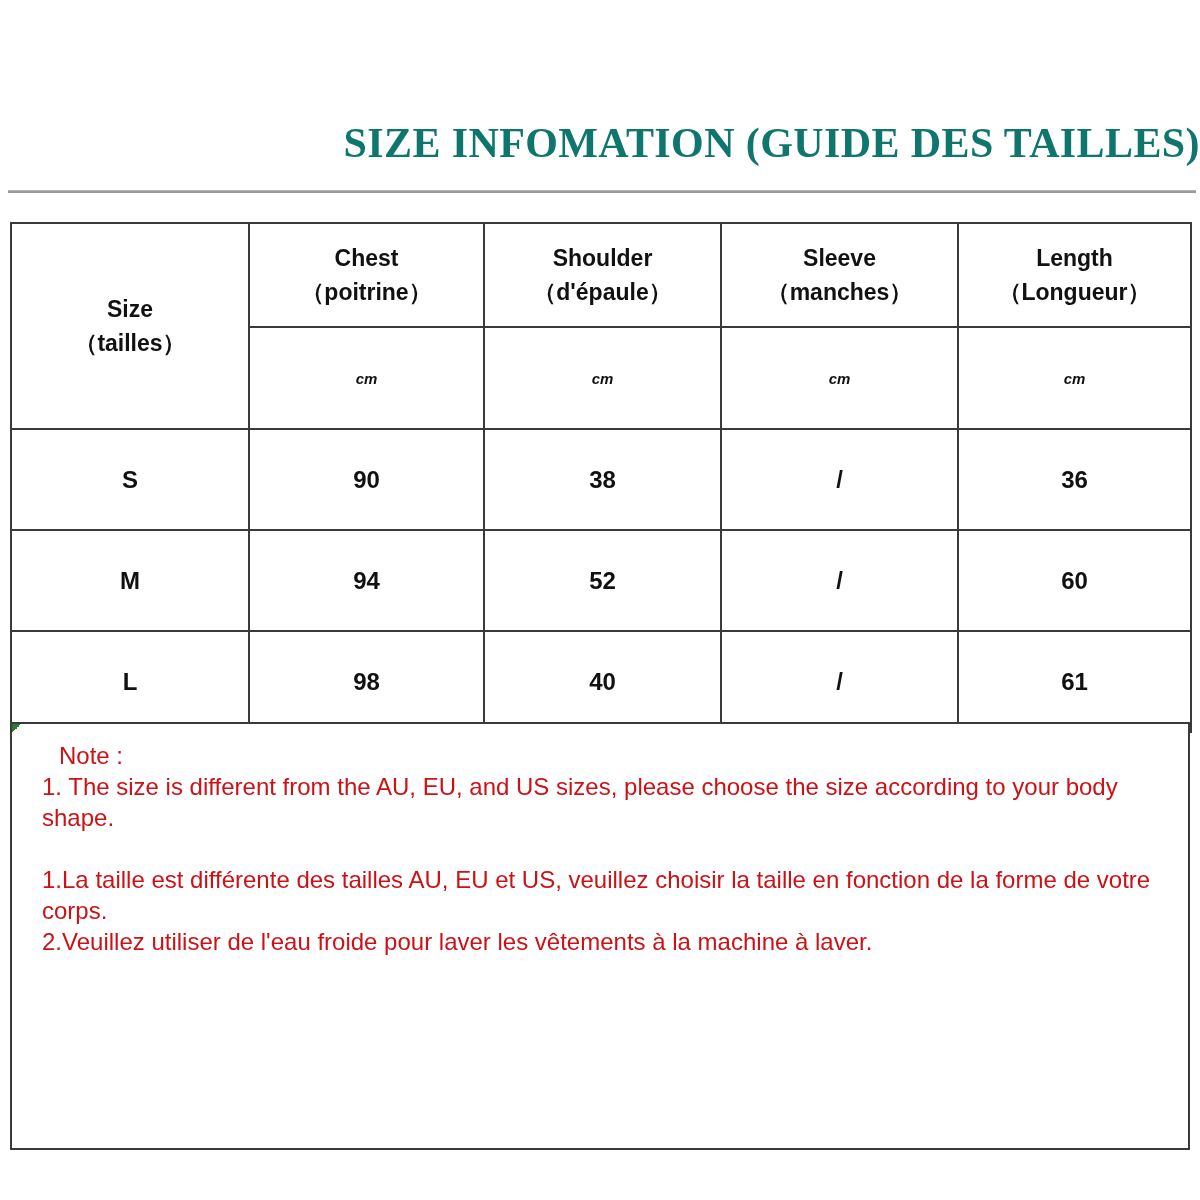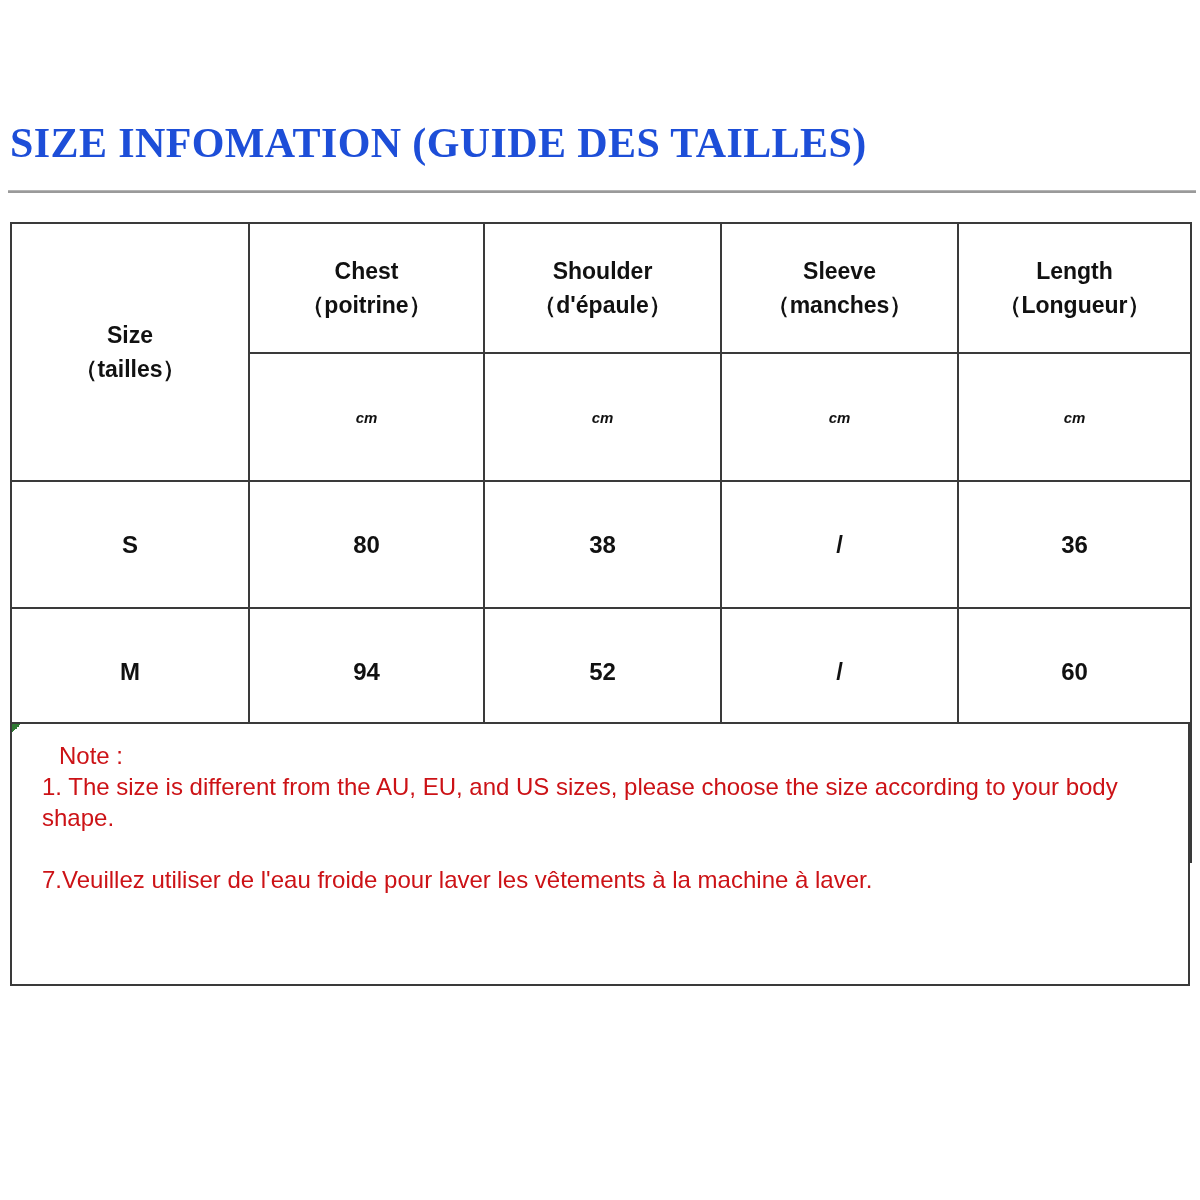--- a/index.html
+++ b/index.html
@@ -30,23 +30,24 @@
     left: 0;
     top: 118px;
     width: 1200px;
   }
   .page-title {
     font-family: "Liberation Serif", "DejaVu Serif", serif;
     font-weight: bold;
     font-size: 42px;
     line-height: 50px;
     letter-spacing: 0.4px;
-    color: #1d4ed8;
+    color: #0f766e;
     padding-left: 10px;
     white-space: nowrap;
+    text-align: right;
   }
   .title-rule {
     position: absolute;
     left: 8px;
     top: 72px;
     width: 1188px;
     height: 3px;
     background: #9a9a9a;
     border-top: 1px solid #b4b4b4;
     box-sizing: border-box;
@@ -64,21 +65,21 @@
     width: 1180px;
     table-layout: fixed;
     background: #ffffff;
   }
   table.size-table td {
     border: 2px solid #3a3a3a;
     text-align: center;
     vertical-align: middle;
     color: #111111;
     font-family: "Liberation Sans", sans-serif;
-    padding: 13px;
+    padding: 0;
   }
   col.c-size   { width: 238px; }
   col.c-chest  { width: 235px; }
   col.c-should { width: 237px; }
   col.c-sleeve { width: 237px; }
   col.c-length { width: 233px; }
 
   td.head-main {
     font-weight: bold;
     font-size: 23px;
@@ -103,21 +104,21 @@
     height: 99px;
   }
   .hdr-line2 { display: block; text-align: center; }
 
   
   .note-box {
     position: absolute;
     left: 10px;
     top: 722px;
     width: 1180px;
-    height: 264px;
+    height: 428px;
     border: 2px solid #3a3a3a;
     box-sizing: border-box;
     background: #ffffff;
     overflow: hidden;
   }
   .note-corner {
     position: absolute;
     left: 0px;
     top: 0px;
     width: 9px;
@@ -187,21 +188,21 @@
         </tr>
         <tr>
           <td class="head-unit">cm</td>
           <td class="head-unit">cm</td>
           <td class="head-unit">cm</td>
           <td class="head-unit">cm</td>
         </tr>
 
         <tr>
           <td class="data-cell">S</td>
-          <td class="data-cell">80</td>
+          <td class="data-cell">90</td>
           <td class="data-cell">38</td>
           <td class="data-cell">/</td>
           <td class="data-cell">36</td>
         </tr>
         <tr>
           <td class="data-cell">M</td>
           <td class="data-cell">94</td>
           <td class="data-cell">52</td>
           <td class="data-cell">/</td>
           <td class="data-cell">60</td>
@@ -216,17 +217,18 @@
       </tbody>
     </table>
   </div>
 
   <div class="note-box">
     <span class="note-corner"></span>
     <div class="note-inner">
       <div class="note-line note-heading">Note :</div>
       <div class="note-line">1. The size is different from the AU, EU, and US sizes, please choose the size according to your body shape.</div>
       <div class="note-spacer"></div>
-      <div class="note-line">7.Veuillez utiliser de l'eau froide pour laver les vêtements à la machine à laver.</div>
+      <div class="note-line">1.La taille est différente des tailles AU, EU et US, veuillez choisir la taille en fonction de la forme de votre corps.</div>
+      <div class="note-line">2.Veuillez utiliser de l'eau froide pour laver les vêtements à la machine à laver.</div>
     </div>
   </div>
 
 </div>
 
 </body></html>

